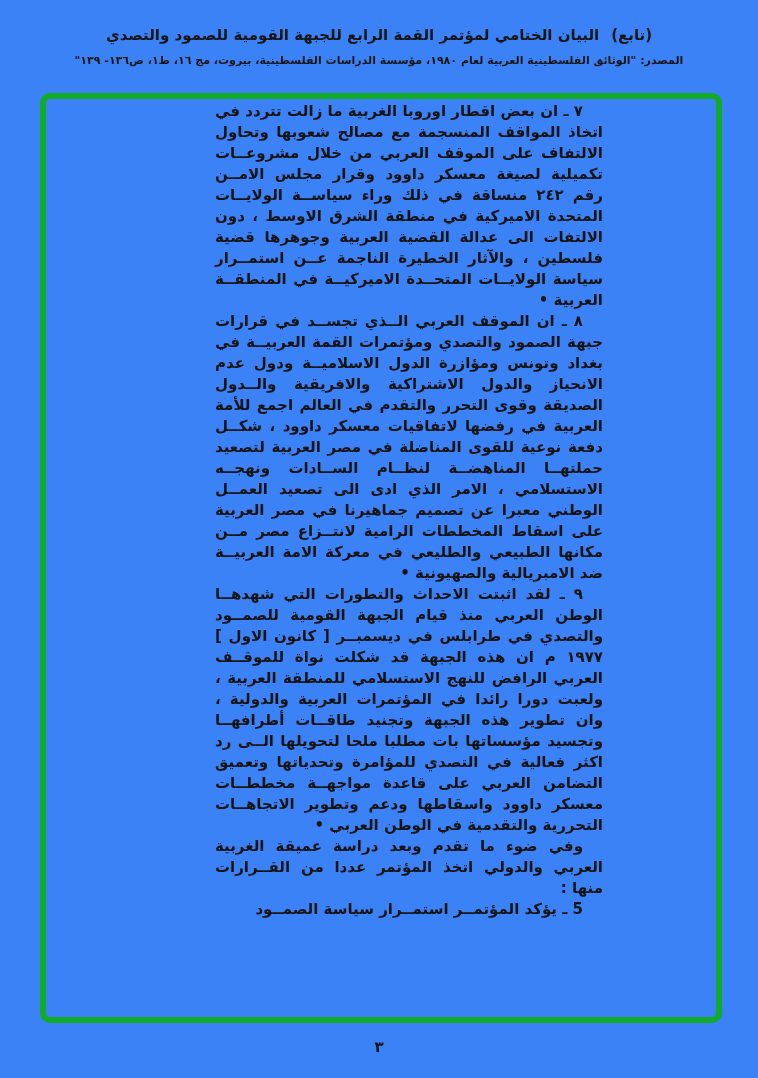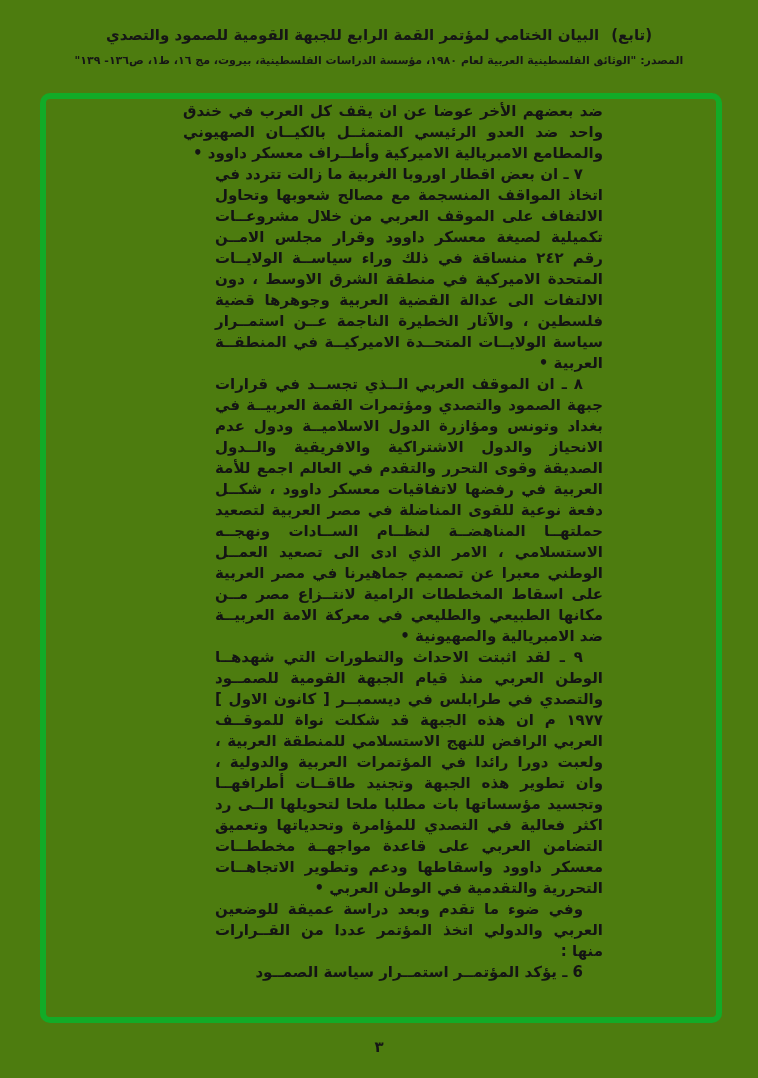--- a/index.html
+++ b/index.html
@@ -1,19 +1,19 @@
 <!DOCTYPE html>
 <html lang="ar"><head>
 <meta charset="utf-8">
 <style>
   html,body{margin:0;padding:0;background:#ffffff;}
   .page{
     position:relative;
     width:758px;height:1078px;
-    background:#4d7c0f;
+    background:#3b82f6;
     color:#161616;
     font-family:"DejaVu Sans", sans-serif;
     overflow:hidden;
   }
   .header{
     position:absolute;top:26px;left:0;right:0;
     text-align:center;direction:rtl;
   }
   .title-line{
     font-size:15px;font-weight:bold;white-space:nowrap;
@@ -53,23 +53,22 @@
   <div class="header">
     <div class="title-line">
       <span class="title-tag">(تابع)</span><span>البيان الختامي لمؤتمر القمة الرابع للجبهة القومية للصمود والتصدي</span>
     </div>
     <div class="source-line">المصدر: "الوثائق الفلسطينية العربية لعام ١٩٨٠،  مؤسسة الدراسات الفلسطينية، بيروت، مج ١٦، ط١، ص١٣٦- ١٣٩"</div>
   </div>
 
   <div class="green-frame"></div>
 
   <div class="text-block">
-    <p>ضد بعضهم الأخر عوضا عن ان يقف كل العرب في خندق واحد ضد العدو الرئيسي المتمثــل بالكيــان الصهيوني والمطامع الامبريالية الاميركية وأطــراف معسكر داوود •</p>
     <p class="indent">٧ ـ ان بعض اقطار اوروبا الغربية ما زالت تتردد في اتخاذ المواقف المنسجمة مع مصالح شعوبها وتحاول الالتفاف على الموقف العربي من خلال مشروعــات تكميلية لصيغة معسكر داوود وقرار مجلس الامــن رقم ٢٤٢ منساقة في ذلك وراء سياســة الولايــات المتحدة الاميركية في منطقة الشرق الاوسط ، دون الالتفات الى عدالة القضية العربية وجوهرها قضية فلسطين ، والآثار الخطيرة الناجمة عــن استمــرار سياسة الولايــات المتحــدة الاميركيــة في المنطقــة العربية •</p>
     <p class="indent">٨ ـ ان الموقف العربي الــذي تجســد في قرارات جبهة الصمود والتصدي ومؤتمرات القمة العربيــة في بغداد وتونس ومؤازرة الدول الاسلاميــة ودول عدم الانحياز والدول الاشتراكية والافريقية والــدول الصديقة وقوى التحرر والتقدم في العالم اجمع للأمة العربية في رفضها لاتفاقيات معسكر داوود ، شكــل دفعة نوعية للقوى المناضلة في مصر العربية لتصعيد حملتهــا المناهضــة لنظــام الســادات ونهجــه الاستسلامي ، الامر الذي ادى الى تصعيد العمــل الوطني معبرا عن تصميم جماهيرنا في مصر العربية على اسقاط المخططات الرامية لانتــزاع مصر مــن مكانها الطبيعي والطليعي في معركة الامة العربيــة ضد الامبريالية والصهيونية •</p>
     <p class="indent">٩ ـ لقد اثبتت الاحداث والتطورات التي شهدهــا الوطن العربي منذ قيام الجبهة القومية للصمــود والتصدي في طرابلس في ديسمبــر [ كانون الاول ] ١٩٧٧ م ان هذه الجبهة قد شكلت نواة للموقــف العربي الرافض للنهج الاستسلامي للمنطقة العربية ، ولعبت دورا رائدا في المؤتمرات العربية والدولية ، وان تطوير هذه الجبهة وتجنيد طاقــات أطرافهــا وتجسيد مؤسساتها بات مطلبا ملحا لتحويلها الــى رد اكثر فعالية في التصدي للمؤامرة وتحدياتها وتعميق التضامن العربي على قاعدة مواجهــة مخططــات معسكر داوود واسقاطها ودعم وتطوير الاتجاهــات التحررية والتقدمية في الوطن العربي •</p>
-    <p class="indent">وفي ضوء ما تقدم وبعد دراسة عميقة للوضعين العربي والدولي اتخذ المؤتمر عددا من القــرارات منها :</p>
-    <p class="indent">6 ـ يؤكد المؤتمــر استمــرار سياسة الصمــود</p>
+    <p class="indent">وفي ضوء ما تقدم وبعد دراسة عميقة الغربية العربي والدولي اتخذ المؤتمر عددا من القــرارات منها :</p>
+    <p class="indent">5 ـ يؤكد المؤتمــر استمــرار سياسة الصمــود</p>
   </div>
 
   <div class="page-number">٣</div>
 
 </div>
 
 </body></html>

